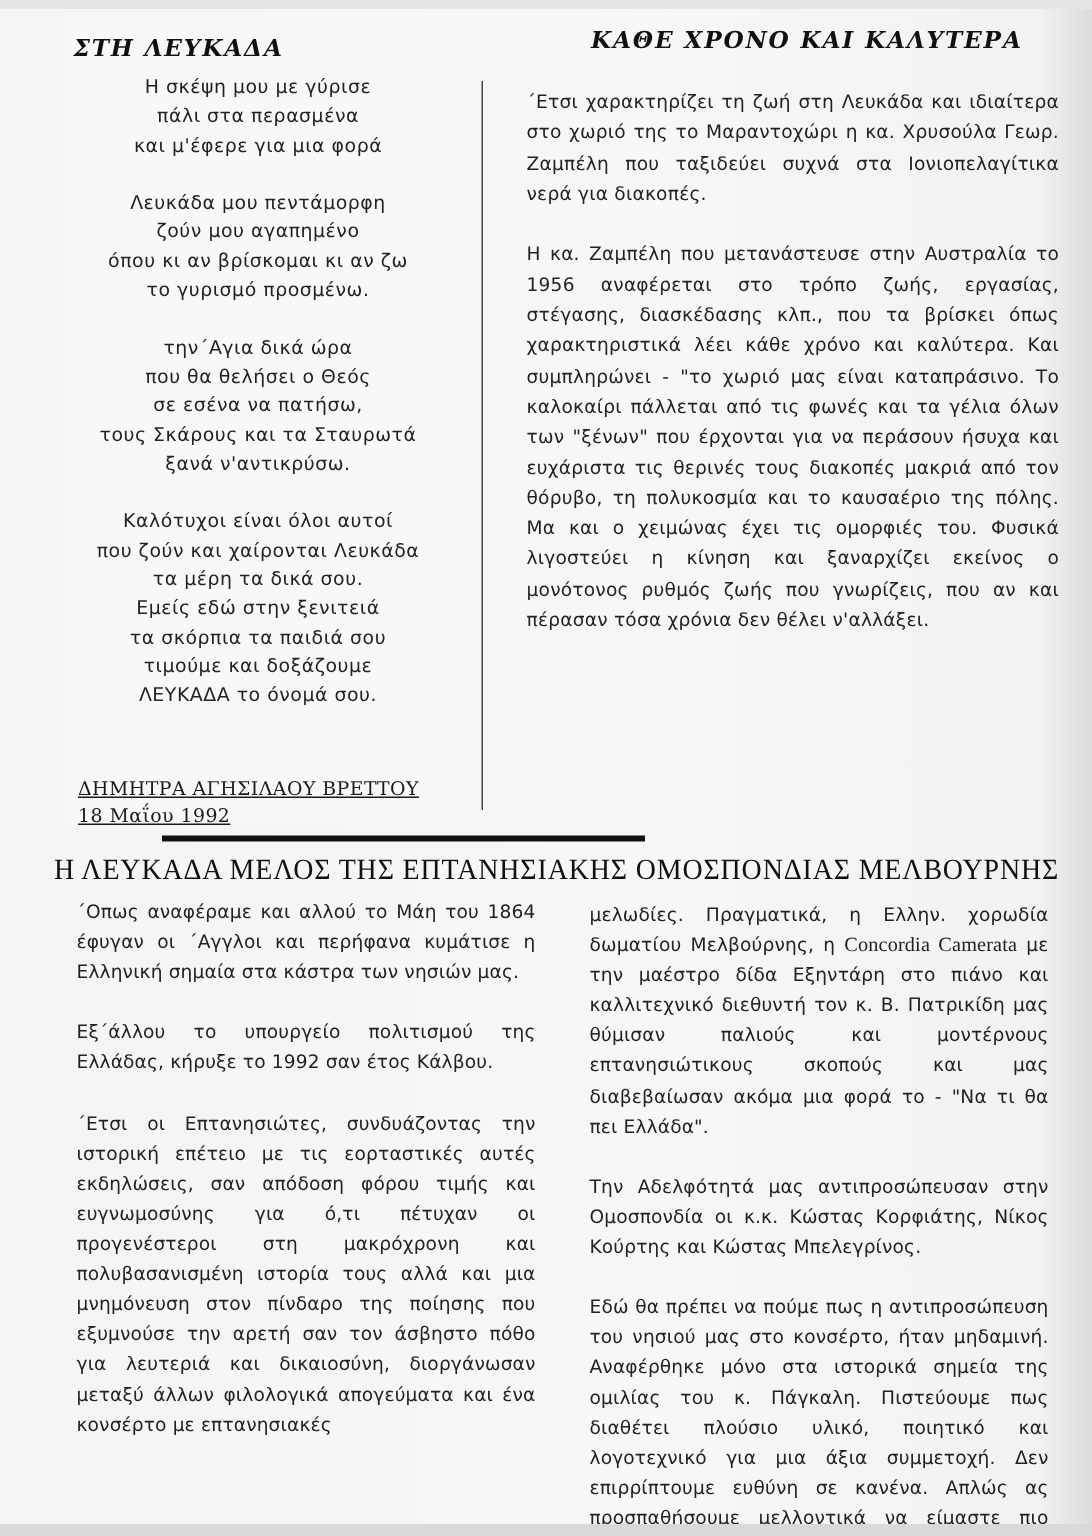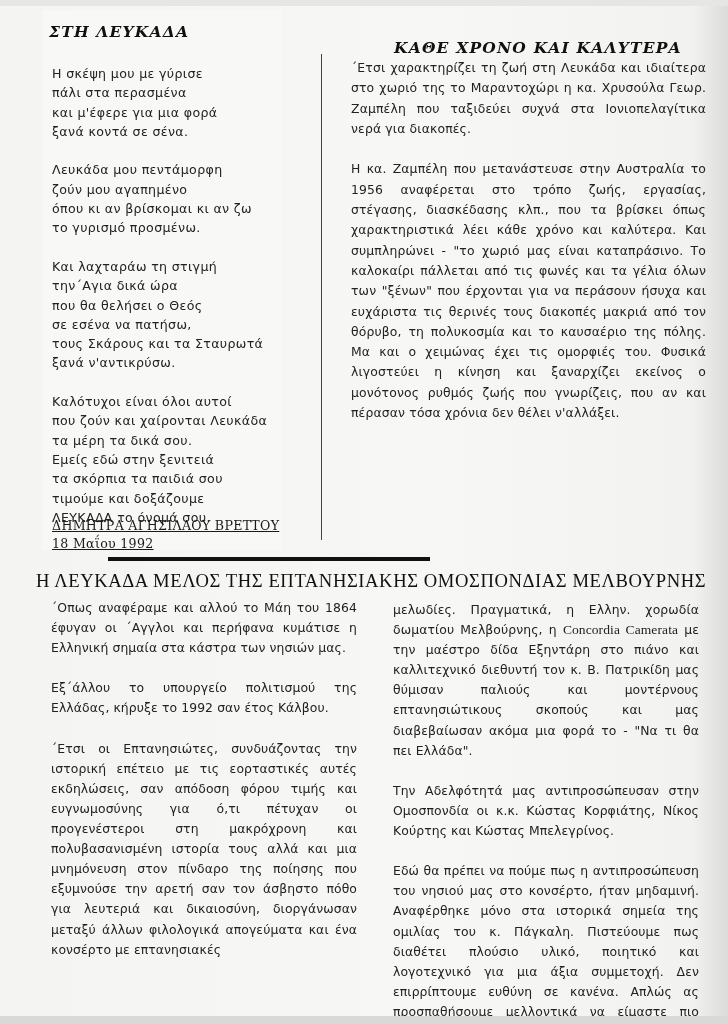--- a/index.html
+++ b/index.html
@@ -20,27 +20,28 @@
 
   .heading-it {
     position: absolute;
     font-family: "DejaVu Serif", serif;
     font-style: italic; font-weight: bold;
     font-size: 15.5px; letter-spacing: 1.2px;
     color: #111;
     white-space: nowrap;
   }
   #poem-title { left: 49px; top: 22px; }
-  #article1-title { left: 394px; top: 38px; }
+  #article1-title { left: 394px; top: 17px; }
 
   .poem {
-    position: absolute; left: 52px; top: 64px; width: 240px;
+    position: absolute; left: 52px; top: 48px; width: 240px;
     font-family: "DejaVu Sans", sans-serif;
     font-size: 12.6px; line-height: 19.3px; color: #222;
     letter-spacing: 0.35px;
+    text-align: center;
   }
   .stanza { margin-bottom: 19.3px; }
   .stanza div { white-space: nowrap; }
   .signature {
     position: absolute; left: 52px; top: 517px;
     font-family: "DejaVu Serif", serif;
     font-size: 12.6px; line-height: 18px; color: #1a1a1a; letter-spacing: 0.3px; text-decoration: underline;
   }
   .signature div { white-space: nowrap; }
 
@@ -80,30 +81,28 @@
 <div class="page">
   <div class="topband"></div>
   <div class="leftcol-bg"></div>
 
   <div class="heading-it" id="poem-title">ΣΤΗ ΛΕΥΚΑΔΑ</div>
   <div class="poem">
     <div class="stanza">
       <div>Η σκέψη μου με γύρισε</div>
       <div>πάλι στα περασμένα</div>
       <div>και μ'έφερε για μια φορά</div>
-      <div>ξανά κοντά σε σένα.</div>
     </div>
     <div class="stanza">
       <div>Λευκάδα μου πεντάμορφη</div>
       <div>ζούν μου αγαπημένο</div>
       <div>όπου κι αν βρίσκομαι κι αν ζω</div>
       <div>το γυρισμό προσμένω.</div>
     </div>
     <div class="stanza">
-      <div>Και λαχταράω τη στιγμή</div>
       <div>την΄Αγια δικά ώρα</div>
       <div>που θα θελήσει ο Θεός</div>
       <div>σε εσένα να πατήσω,</div>
       <div>τους Σκάρους και τα Σταυρωτά</div>
       <div>ξανά ν'αντικρύσω.</div>
     </div>
     <div class="stanza">
       <div>Καλότυχοι είναι όλοι αυτοί</div>
       <div>που ζούν και χαίρονται Λευκάδα</div>
       <div>τα μέρη τα δικά σου.</div>

